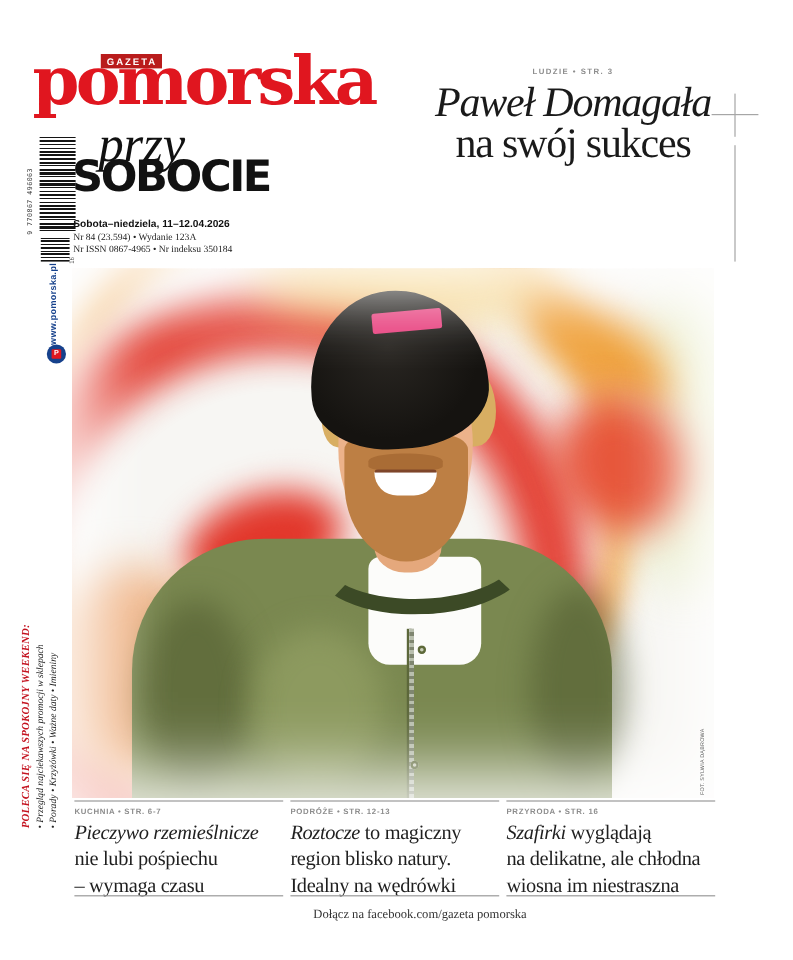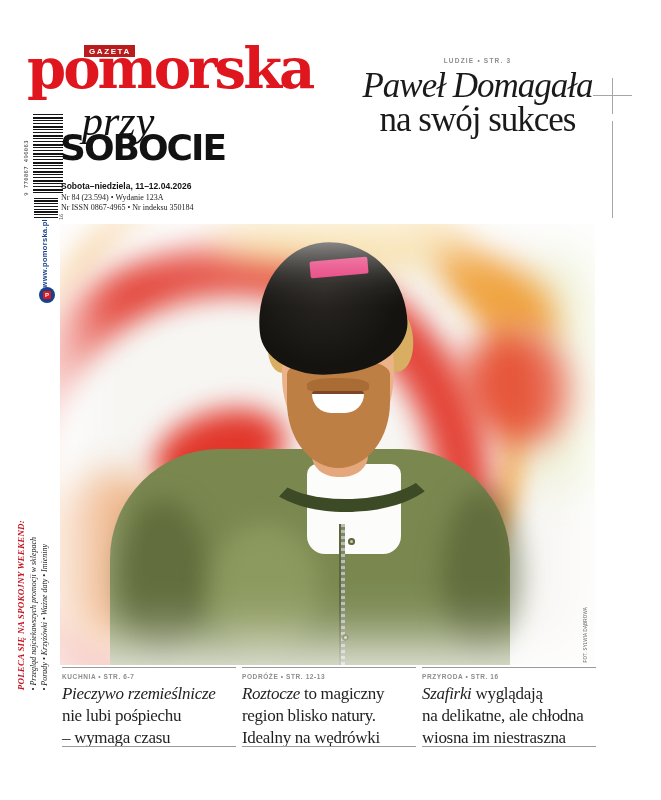--- a/index.html
+++ b/index.html
@@ -209,14 +209,15 @@
     <div class="hl">
       <span class="it">Szafirki</span><span> wyglądają</span><br>
       <span>na delikatne, ale chłodna</span><br>
       <span>wiosna im niestraszna</span>
     </div>
   </div>
   <div class="t-rule" style="left:62px;"></div>
   <div class="t-rule" style="left:242px;"></div>
   <div class="t-rule" style="left:422px;"></div>
 
+  <div class="footer">Dołącz na facebook.com/gazeta pomorska</div>
 
 </div>
 
 </body></html>

